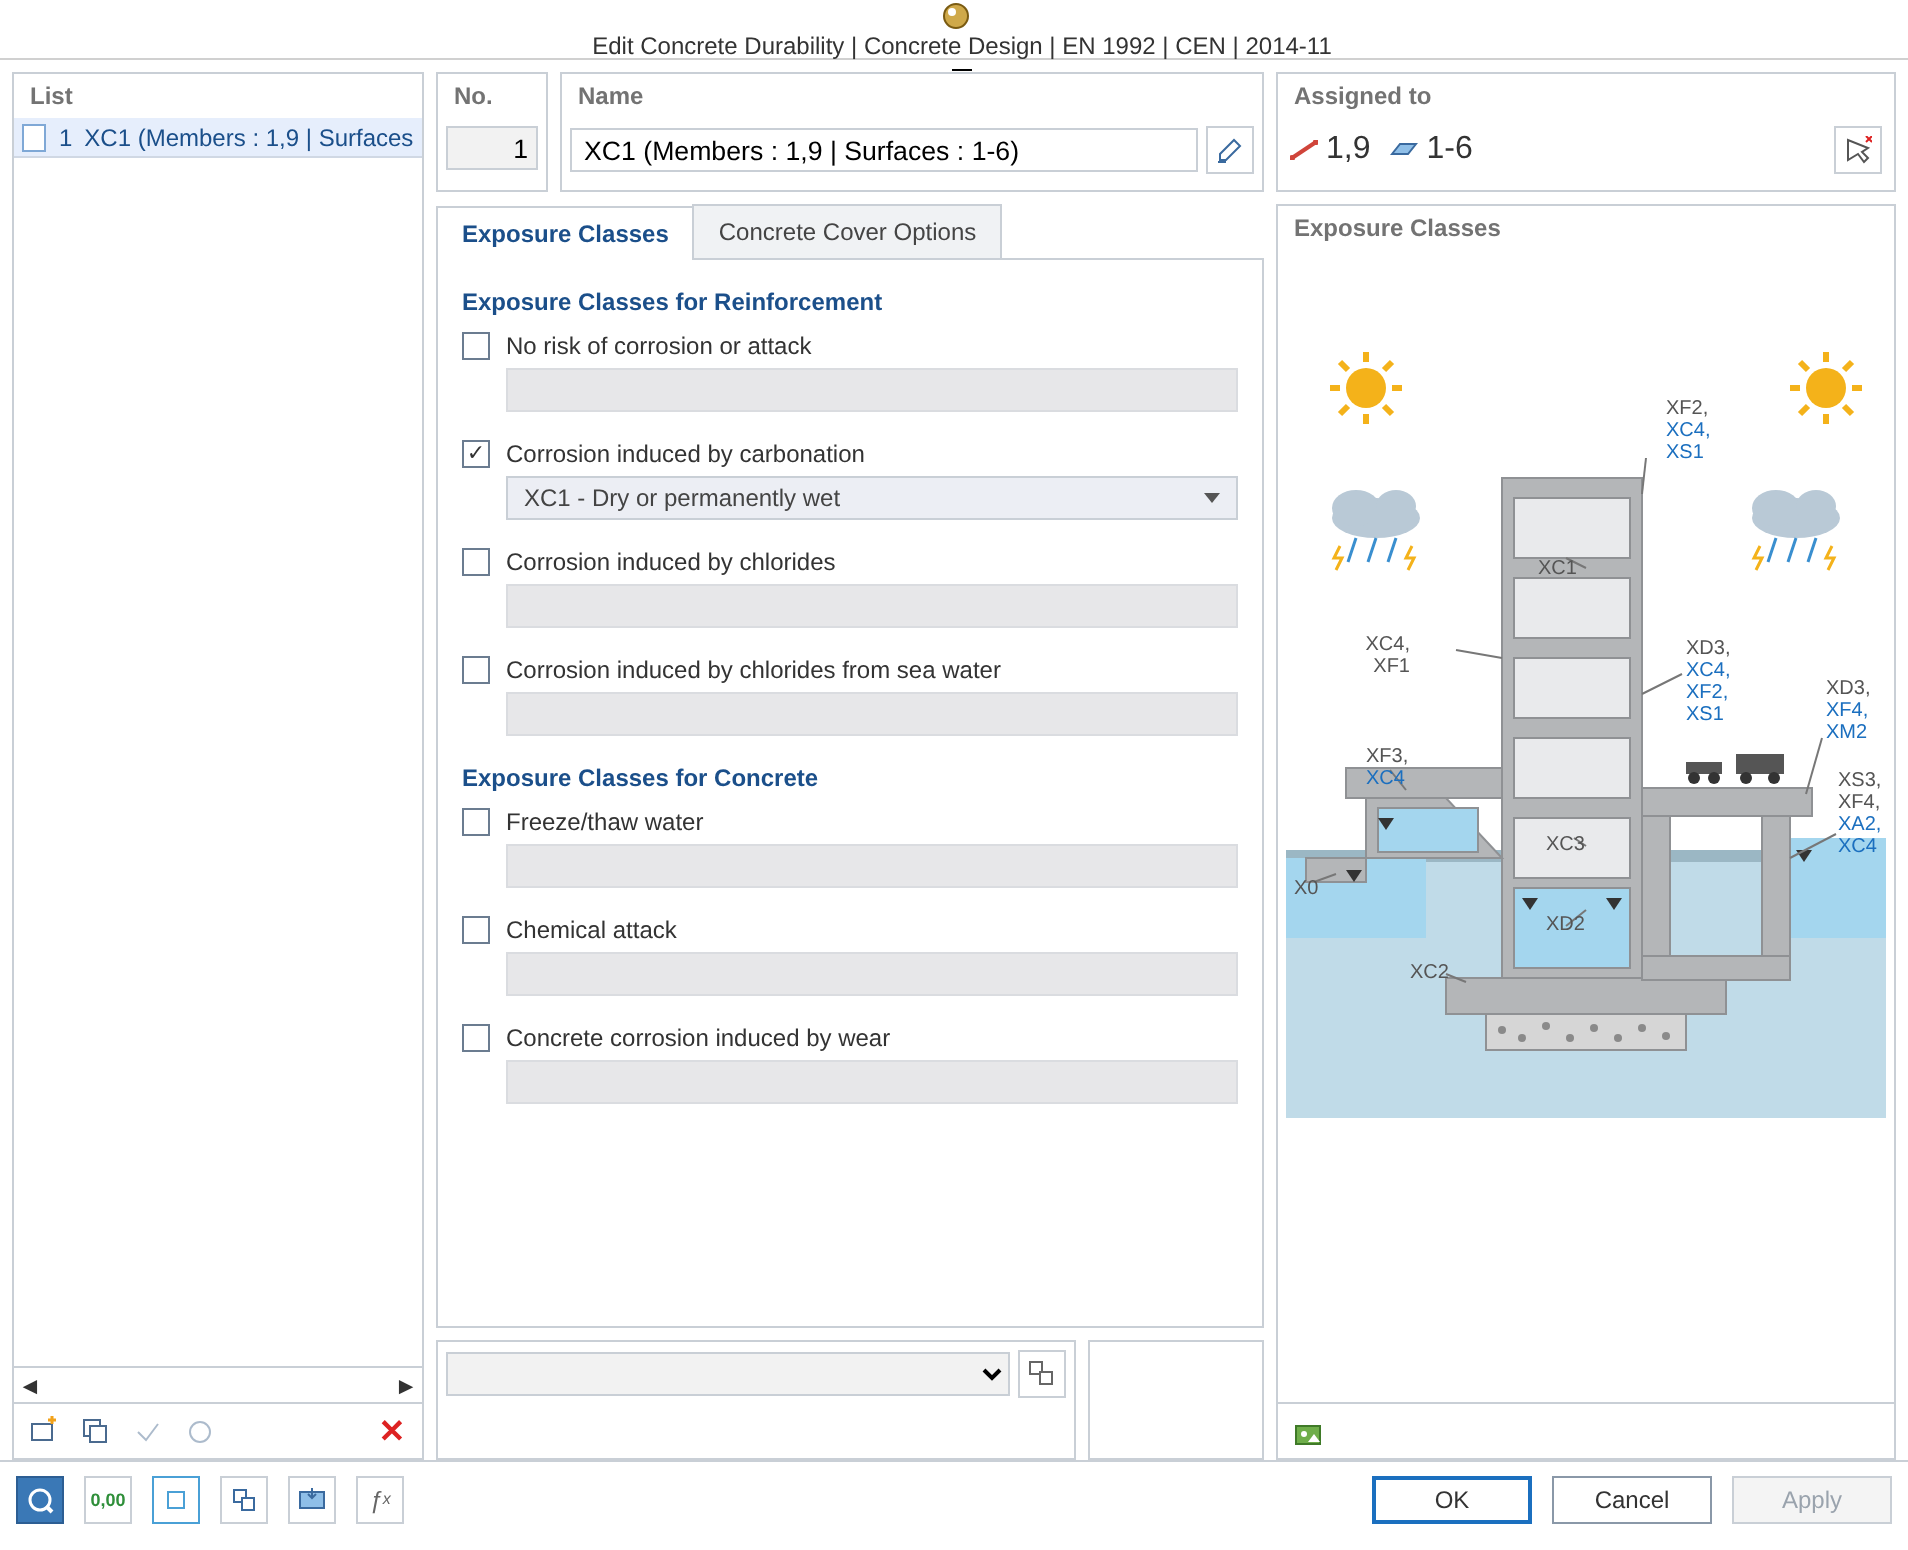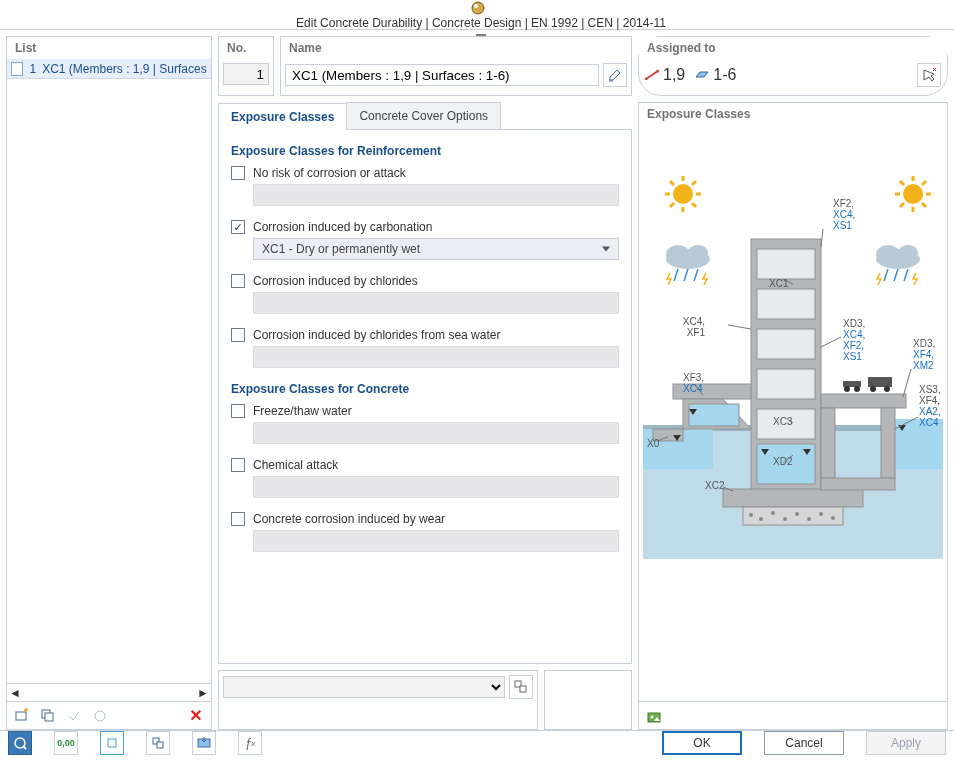--- a/index.html
+++ b/index.html
@@ -109,21 +109,21 @@
     border: 1px solid #c9cfd6;
     padding: 0 6px;
     background: #fff;
   }
   .sqbtn {
     width: 24px; height: 24px;
     border: 1px solid #c9cfd6;
     display: flex; align-items: center; justify-content: center;
     background: #fff; cursor: pointer;
   }
-  .assigned-box { width: 310px; border-radius: 23px; }
+  .assigned-box { width: 310px; }
   .assigned-row { display: flex; align-items: center; padding: 4px 6px; gap: 10px; }
   .assigned-item { display: flex; align-items: center; gap: 4px; font-size: 16px; }
   
   .content-row { flex: 1; display: flex; gap: 6px; min-height: 0; }
   .center { flex: 1; display: flex; flex-direction: column; min-width: 0; }
   .tabs {
     display: flex;
     border-bottom: 1px solid #c9cfd6;
   }
   .tab {
@@ -184,22 +184,22 @@
   
   .diagram { width: 310px; display: flex; flex-direction: column; }
   .diagram-body { flex: 1; padding: 4px; position: relative; }
   .diagram-footer { height: 28px; border-top: 1px solid #c9cfd6; display: flex; align-items: center; padding: 0 4px; }
   .label-txt { font-size: 10px; fill: #555; font-family: "Segoe UI", sans-serif; }
   .label-blue { fill: #1b6fbf; }
   
   .bottombar {
     height: 38px;
     border-top: 1px solid #c9cfd6;
-    display: flex; align-items: flex-start;
-    padding: 0 8px; gap: 22px;
+    display: flex; align-items: center;
+    padding: 0 8px; gap: 10px;
   }
   .bottombar .spacer { flex: 1; }
   .dlgbtn {
     min-width: 80px; height: 24px;
     border: 1px solid #8a98a8;
     background: #fff;
     display: flex; align-items: center; justify-content: center;
     cursor: pointer;
   }
   .dlgbtn.primary { border: 1px solid #1b6fbf; box-shadow: inset 0 0 0 1px #1b6fbf; }

